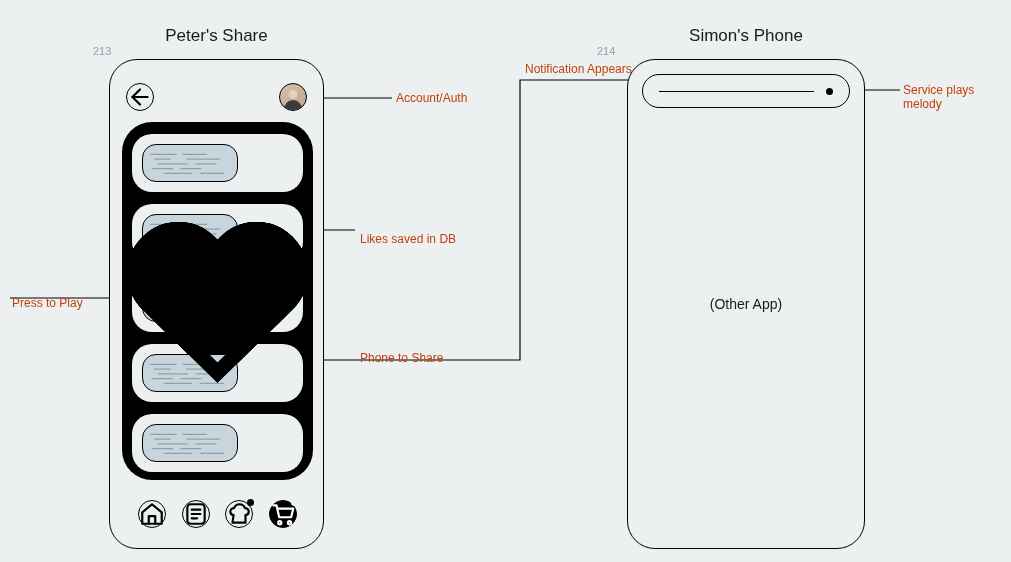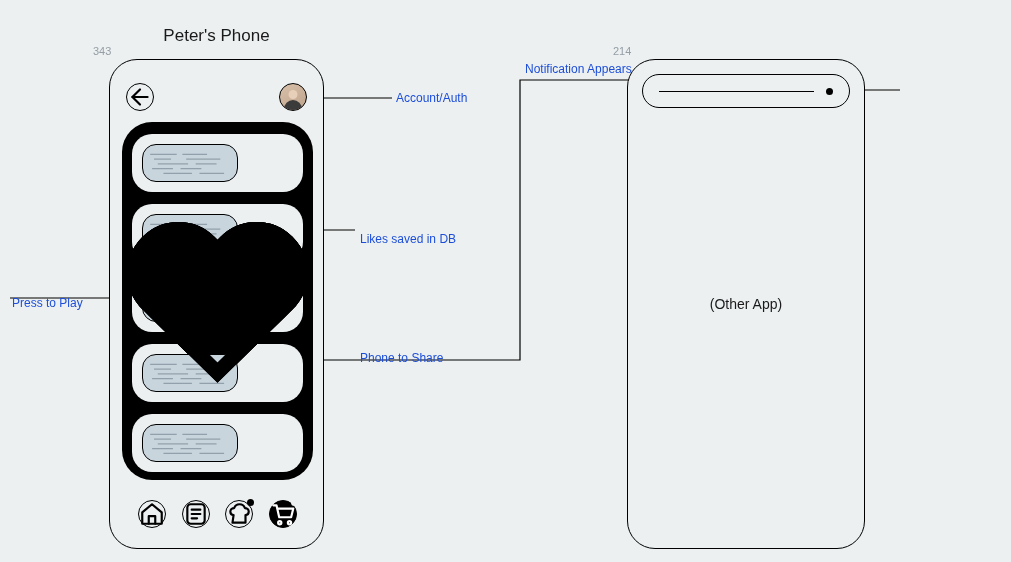--- a/index.html
+++ b/index.html
@@ -1,21 +1,21 @@
 <!DOCTYPE html>
 <html><head>
 <meta charset="utf-8">
 <style>
   html,body{margin:0;padding:0;width:1011px;height:562px;background:#ecf0f1;font-family:-apple-system,BlinkMacSystemFont,"Segoe UI",Arial,sans-serif;color:#1a1a1a;overflow:hidden}
   *{box-sizing:border-box}
   .stage{position:relative;width:1011px;height:562px}
   .stage svg{position:absolute;inset:0;width:100%;height:100%;pointer-events:none}
   .title{position:absolute;font-size:17px;color:#1a1a1a;text-align:center}
   .frame-label{position:absolute;font-size:11px;color:#939ea5}
-  .annot{position:absolute;font-size:12px;color:#1d4ed8}
+  .annot{position:absolute;font-size:12px;color:#c2410c}
   .phone{position:absolute;border:1.5px solid #000;border-radius:28px;background:#ecf0f1}
   .peter{left:109px;top:59px;width:215px;height:490px}
   .simon{left:627px;top:59px;width:238px;height:490px}
   .back-btn{position:absolute;left:16px;top:23px;width:28px;height:28px;border:1.5px solid #000;border-radius:50%;background:#ecf0f1;display:flex;align-items:center;justify-content:center;cursor:pointer}
   .avatar{position:absolute;right:16px;top:23px;width:28px;height:28px;border-radius:50%;background:linear-gradient(145deg,#d8c0aa,#bfa38b);border:1.5px solid #000;overflow:hidden}
   .avatar::after{content:"";position:absolute;left:50%;top:60%;width:18px;height:18px;border-radius:50%;background:#3b3b3b;transform:translateX(-50%)}
   .avatar::before{content:"";position:absolute;left:50%;top:6px;width:9px;height:9px;border-radius:50%;background:#e8cfb9;transform:translateX(-50%)}
   .feed{position:absolute;left:12px;top:62px;width:191px;height:358px;background:#000;border-radius:30px;padding:12px 10px}
   .card{width:100%;height:58px;background:#ecf0f1;border-radius:20px;margin-bottom:12px;display:flex;align-items:center;padding:0 10px;gap:10px}
   .card:last-child{margin-bottom:0}
@@ -51,30 +51,32 @@
     <line x1="10" y1="298" x2="176" y2="298" stroke="#000" stroke-width="1.2"></line>
     <circle cx="178" cy="298" r="2" fill="#000"></circle>
 
     <path d="M230 360 L355 360 L520 360 L520 80 L655 80" fill="none" stroke="#000" stroke-width="1.2" marker-end="url(#arr)"></path>
     <circle cx="229" cy="360" r="2" fill="#000"></circle>
 
     <line x1="900" y1="90" x2="840" y2="90" stroke="#000" stroke-width="1.2"></line>
     <circle cx="838" cy="90" r="2.5" fill="#000"></circle>
   </svg>
 
-  <div class="title" style="left:159px;top:26px;width:115px">Peter's Phone</div>
-
-  <div class="frame-label" style="left:93px;top:45px">343</div>
-  <div class="frame-label" style="left:613px;top:45px">214</div>
+  <div class="title" style="left:159px;top:26px;width:115px">Peter's Share</div>
+  <div class="title" style="left:687px;top:26px;width:118px">Simon's Phone</div>
+
+  <div class="frame-label" style="left:93px;top:45px">213</div>
+  <div class="frame-label" style="left:597px;top:45px">214</div>
 
   <div class="annot" style="left:396px;top:91px">Account/Auth</div>
   <div class="annot" style="left:360px;top:232px">Likes saved in DB</div>
   <div class="annot" style="left:12px;top:296px">Press to Play</div>
   <div class="annot" style="left:360px;top:351px">Phone to Share</div>
   <div class="annot" style="left:525px;top:62px">Notification Appears</div>
+  <div class="annot" style="left:903px;top:83px">Service plays melody</div>
 
   <div class="phone peter">
 
     <div class="back-btn">
       <svg width="14" height="14" viewBox="0 0 24 24" fill="none" stroke="#000" stroke-width="2" stroke-linecap="round" stroke-linejoin="round">
           <line x1="19" y1="12" x2="5" y2="12"></line>
           <polyline points="12 19 5 12 12 5"></polyline>
         </svg>
     </div>
 

